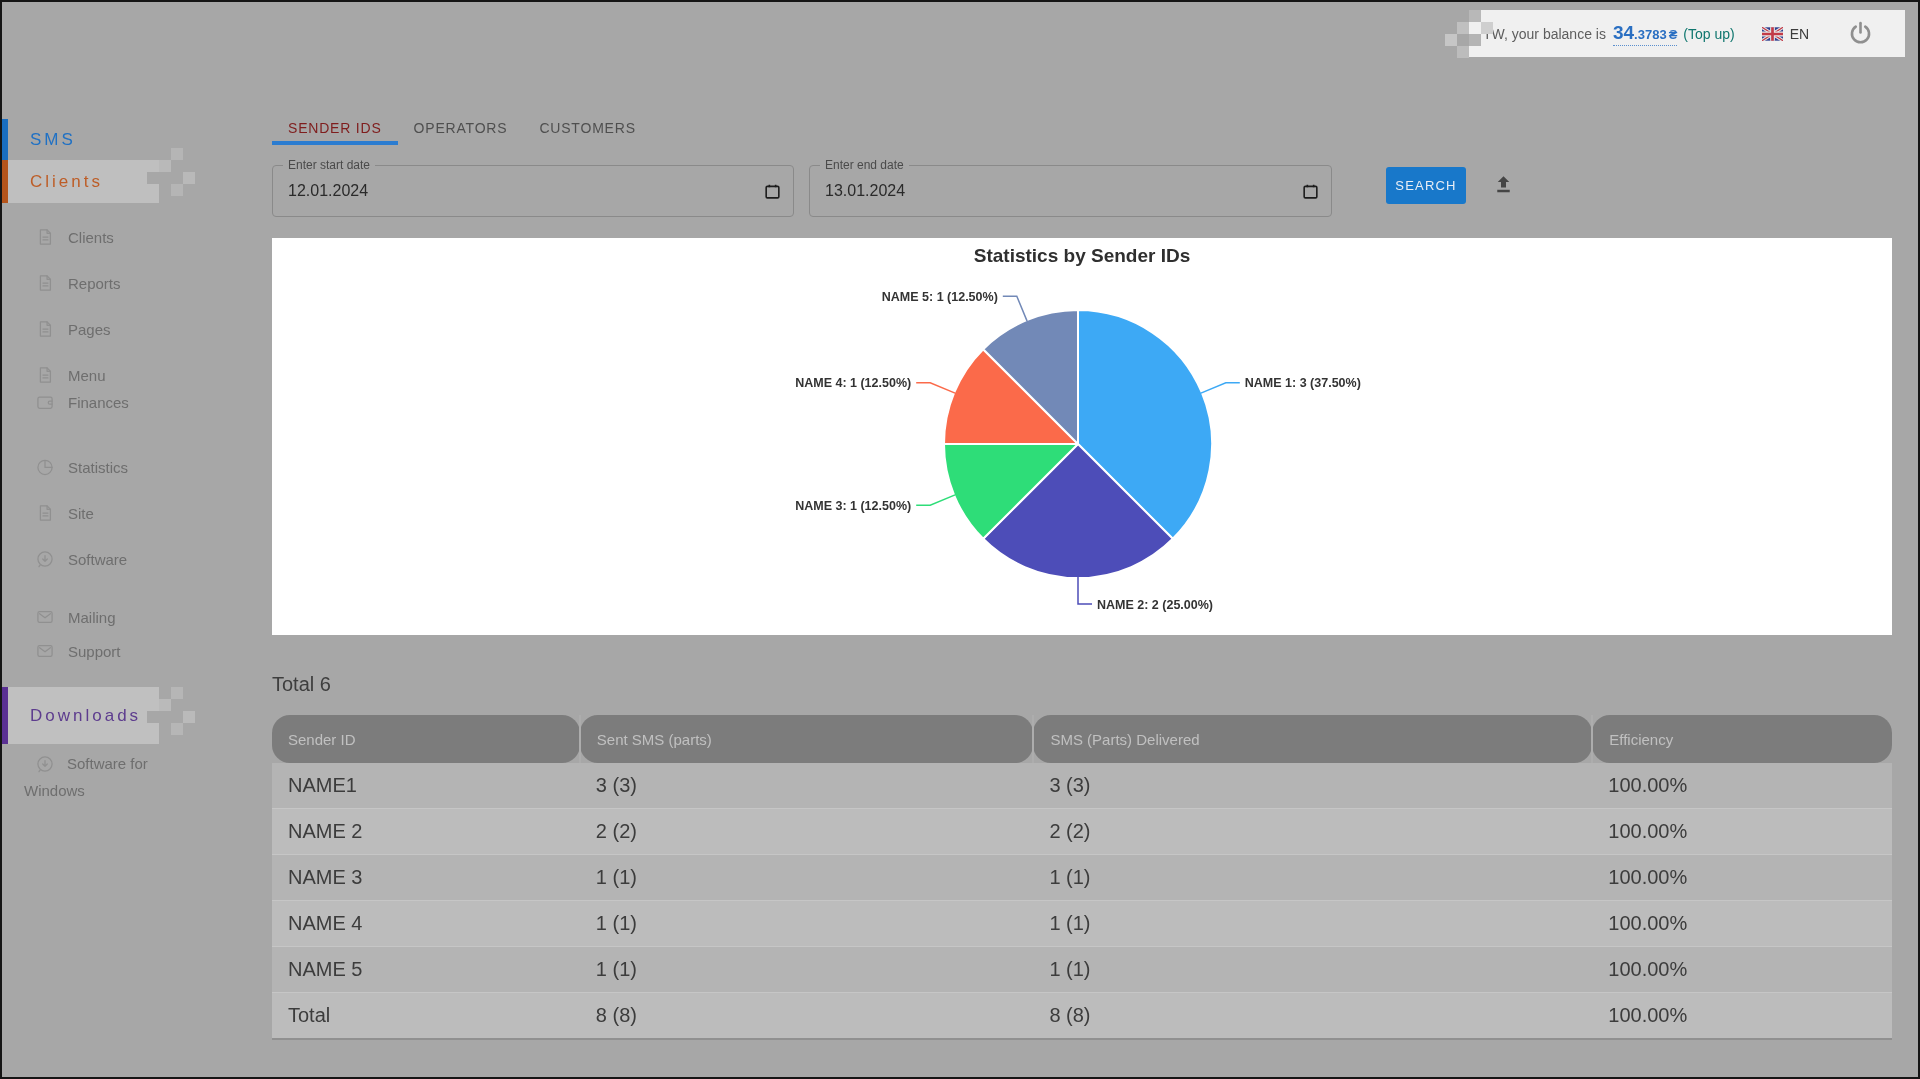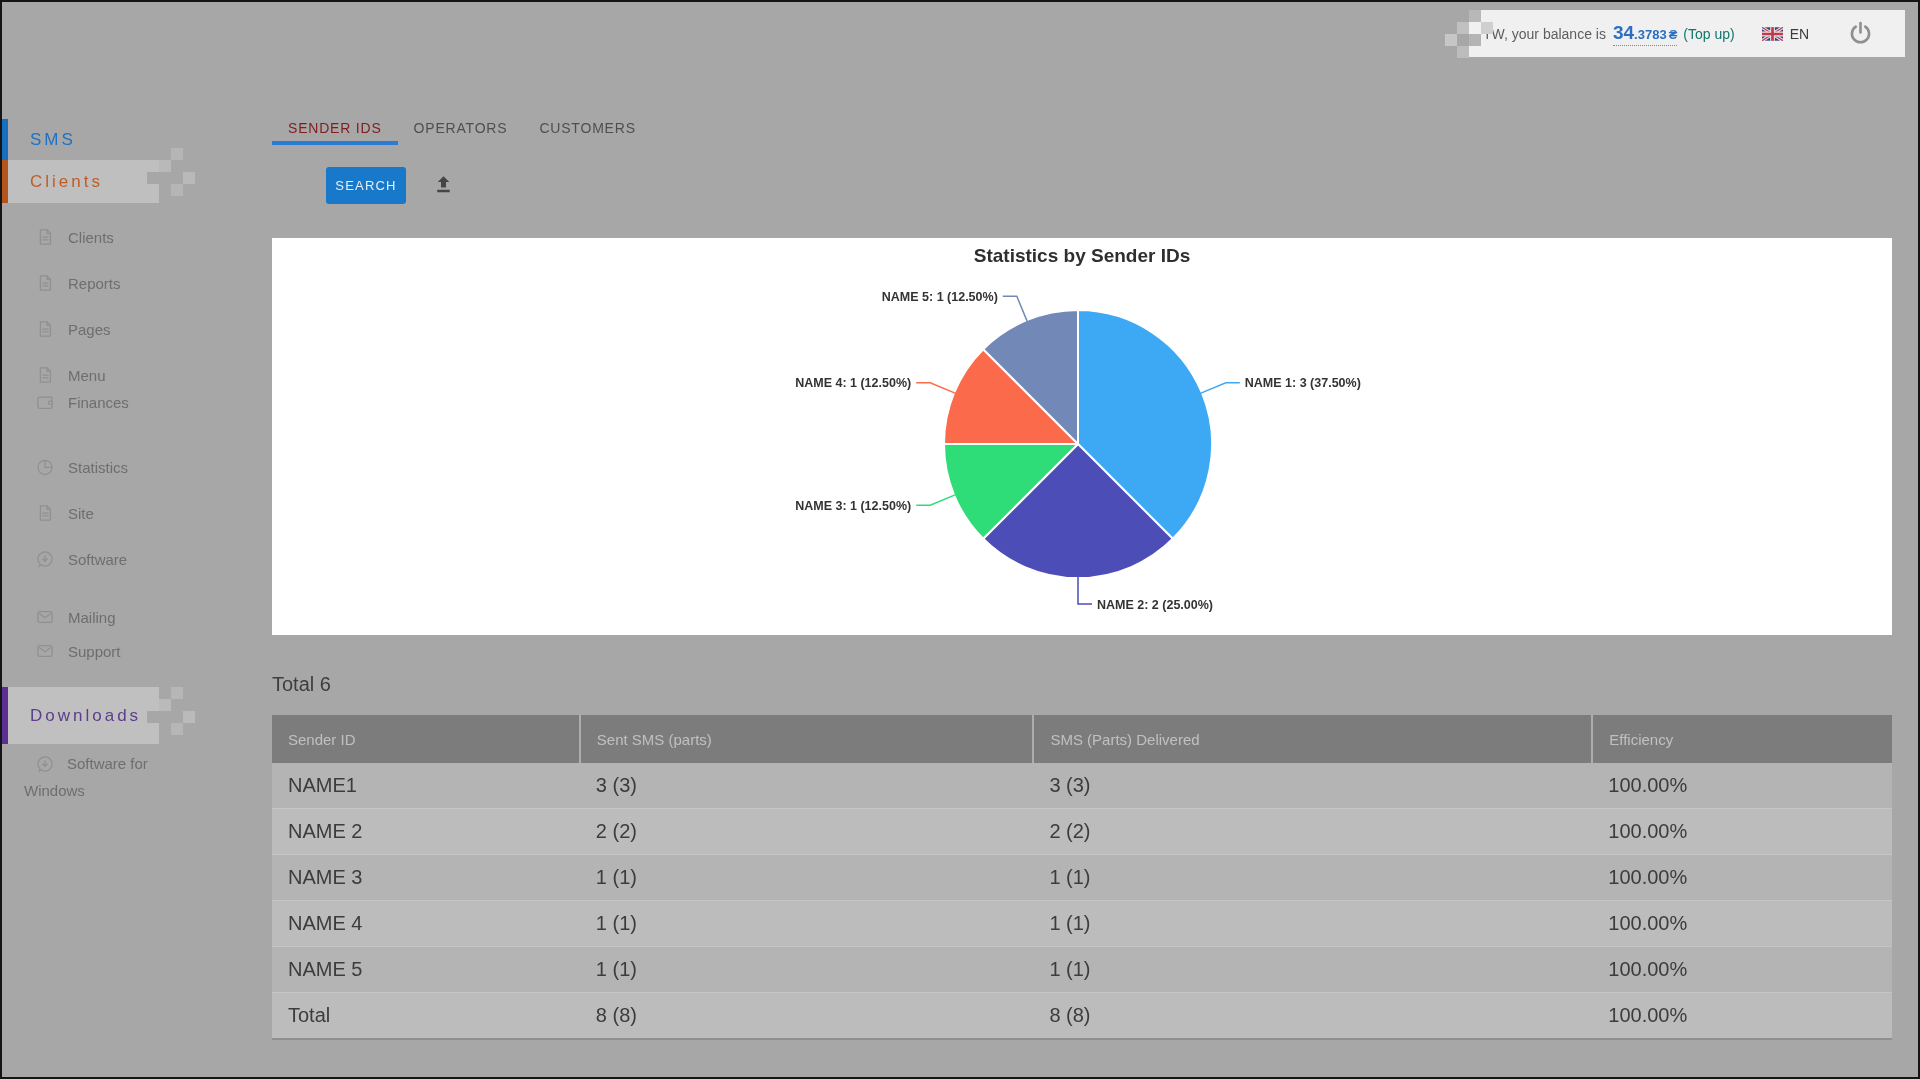--- a/index.html
+++ b/index.html
@@ -50,21 +50,21 @@
   .upload-btn{margin-left:26px;margin-top:8px;background:none;border:none;padding:0;line-height:0;cursor:pointer;}
   
   .chart-card{position:relative;margin-top:21px;height:397px;background:#ffffff;}
   .chart-title{position:absolute;top:7px;left:0;width:100%;text-align:center;font-size:19px;font-weight:700;color:#2f2f2f;}
   .chart-card svg{position:absolute;left:0;top:0;}
   .pie-label{font-family:"Liberation Sans",sans-serif;font-size:12.5px;font-weight:700;fill:#333333;}
   
   .total-line{margin-top:36px;font-size:20px;color:#3e3e3e;height:26px;line-height:26px;}
   table.stats{margin-top:18px;width:100%;border-collapse:collapse;border-bottom:2px solid #909090;}
   table.stats th{background:#7c7c7c;color:#c0c0c0;font-weight:400;font-size:15px;text-align:left;
-                 padding:0 16px;height:48px;}
+                 padding:0 16px;height:48px;border-radius:18px;}
   table.stats th:not(:last-child){border-right:2px solid #adadad;}
   table.stats td{font-size:20px;color:#3c3c3c;padding:0 16px;height:45px;}
   table.stats tbody tr:nth-child(odd) td{background:#b4b4b4;}
   table.stats tbody tr:nth-child(even) td{background:#bcbcbc;}
   table.stats tbody tr + tr td{border-top:1px solid #c6c6c6;}
 </style>
 </head>
 <body>
 
 <div class="screen">
@@ -211,20 +211,40 @@
 
   <main class="main">
 
     <div class="tabs">
       <div class="tab active">SENDER IDS</div>
       <div class="tab">OPERATORS</div>
       <div class="tab">CUSTOMERS</div>
     </div>
 
     <div class="filter-row">
+      <div class="mfield start">
+        <span class="flabel">Enter start date</span>
+        <div class="fvalue">12.01.2024</div>
+        <button class="cal-btn">
+          <svg viewBox="0 0 24 24" width="19" height="19">
+              <rect x="4" y="5.5" width="16" height="14.5" rx="1.5" fill="none" stroke="#1c1c1c" stroke-width="2"></rect>
+              <path d="M8 3.5 v3 M16 3.5 v3" stroke="#1c1c1c" stroke-width="2"></path>
+            </svg>
+        </button>
+      </div>
+      <div class="mfield end">
+        <span class="flabel">Enter end date</span>
+        <div class="fvalue">13.01.2024</div>
+        <button class="cal-btn">
+          <svg viewBox="0 0 24 24" width="19" height="19">
+              <rect x="4" y="5.5" width="16" height="14.5" rx="1.5" fill="none" stroke="#1c1c1c" stroke-width="2"></rect>
+              <path d="M8 3.5 v3 M16 3.5 v3" stroke="#1c1c1c" stroke-width="2"></path>
+            </svg>
+        </button>
+      </div>
       <button class="search-btn">SEARCH</button>
       <button class="upload-btn">
         <svg viewBox="0 0 24 24" width="23" height="23">
             <path d="M12 3.5 L18 9.5 H14.6 V15 H9.4 V9.5 H6 Z" fill="#454545"></path>
             <rect x="5.5" y="17.5" width="13" height="2.6" fill="#454545"></rect>
           </svg>
       </button>
     </div>
 
     <div class="chart-card">

